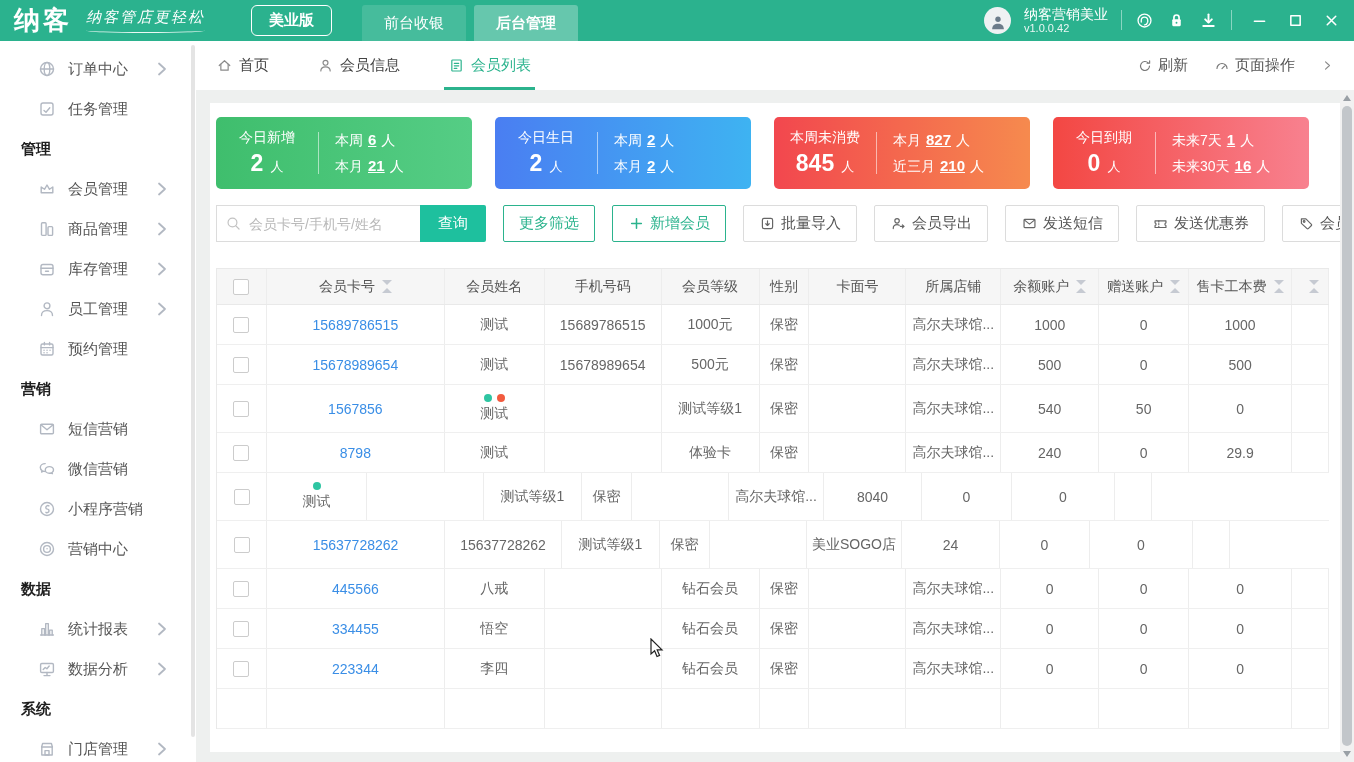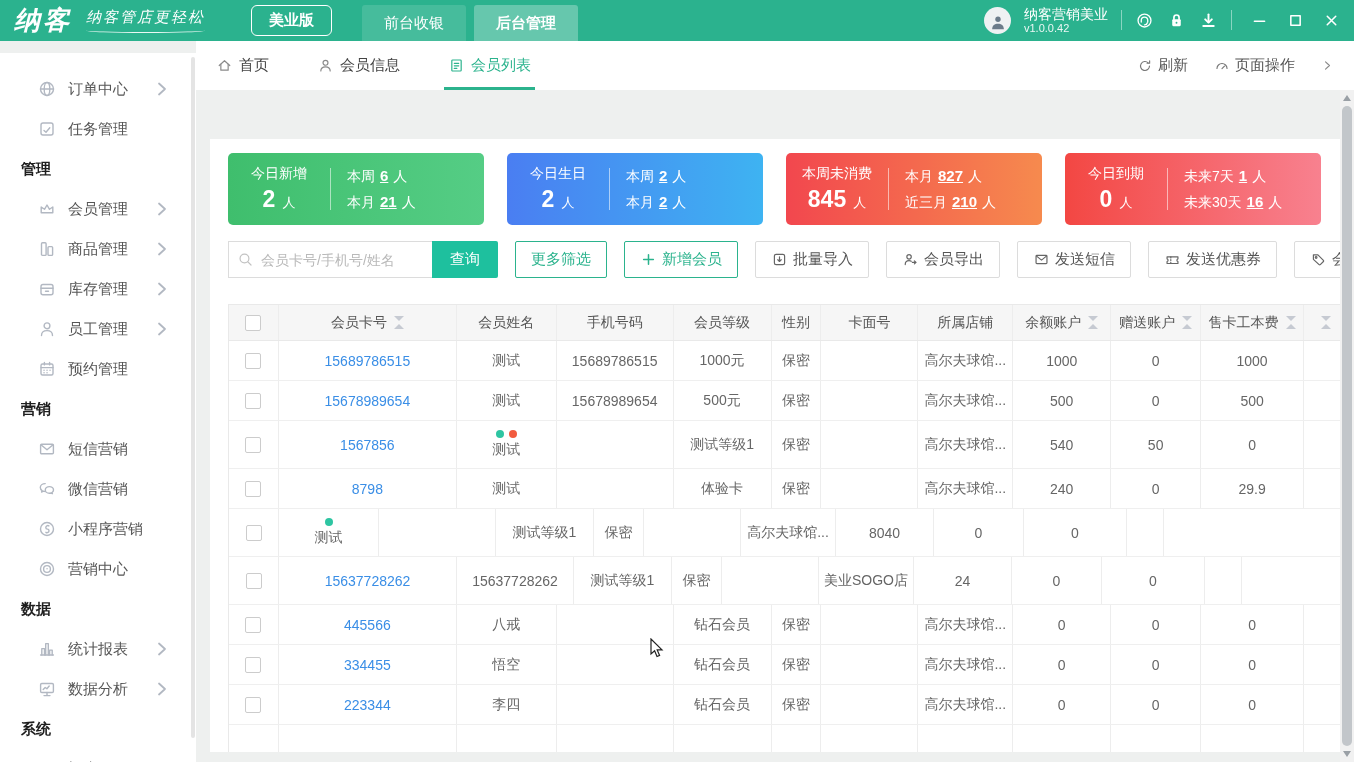--- a/index.html
+++ b/index.html
@@ -4,21 +4,21 @@
 <style>
   * { margin:0; padding:0; box-sizing:border-box; }
   html,body { width:1354px; height:762px; overflow:hidden;
     font-family:"Liberation Sans","DejaVu Sans",sans-serif; background:#eef0ef; position:relative; }
   .icon { display:inline-flex; }
   .icon svg { width:100%; height:100%; fill:none; stroke:currentColor; stroke-width:1.4;
     stroke-linecap:round; stroke-linejoin:round; }
 
   
   .titlebar { height:41px; background:#2bb28e; display:flex; align-items:center; color:#fff; position:relative; }
-  .logo { font-size:26px; font-weight:bold; margin-left:14px; letter-spacing:3px; font-style:italic; }
+  .logo { font-size:26px; font-weight:bold; margin-left:14px; letter-spacing:3px; }
   .slogan-wrap { margin-left:14px; display:flex; flex-direction:column; }
   .slogan { font-size:15px; font-style:italic; letter-spacing:2px; }
   .slogan-swoosh { height:5px; border-bottom:1.5px solid rgba(255,255,255,.9); border-radius:50%; margin-top:1px; }
   .edition-btn { margin-left:46px; border:1px solid #fff; border-radius:6px; padding:5px 17px;
     font-size:15px; font-weight:bold; cursor:pointer; }
   .top-nav { display:flex; margin-left:30px; height:41px; align-items:flex-end; }
   .top-tab { height:36px; line-height:36px; padding:0 22px; font-size:15px; margin-right:8px;
     background:rgba(255,255,255,.13); border-radius:3px 3px 0 0; cursor:pointer; }
   .top-tab.active { background:rgba(255,255,255,.28); font-weight:bold; }
   .tb-right { margin-left:auto; display:flex; align-items:center; margin-right:14px; gap:13px; }
@@ -26,21 +26,21 @@
     display:flex; align-items:center; justify-content:center; overflow:hidden; }
   .avatar .icon { width:18px; height:18px; margin-top:4px; }
   .userbox { line-height:1.2; }
   .user-name { font-size:14px; }
   .user-version { font-size:11px; opacity:.9; }
   .tb-divider { width:1px; height:20px; background:rgba(255,255,255,.45); }
   .tb-icon { width:19px; height:19px; color:#fff; cursor:pointer; }
   .win-btn { width:17px; height:17px; color:#fff; cursor:pointer; margin-left:6px; }
 
   
-  .sidebar { position:absolute; left:0; top:41px; width:196px; bottom:0; background:#fff; padding-top:16px;margin-top:12px; }
+  .sidebar { position:absolute; left:0; top:41px; width:196px; bottom:0; background:#fff; padding-top:8px; }
   .side-item { height:40px; display:flex; align-items:center; padding-left:37px; font-size:15px;
     color:#555; position:relative; cursor:pointer; }
   .side-item .icon { width:20px; height:20px; color:#b2b8c2; margin-right:11px; }
   .side-chevron { position:absolute; right:13px; width:12px; height:12px; color:#b9b9b9; }
   .side-section { height:40px; display:flex; align-items:center; padding-left:21px; font-size:15px;
     font-weight:bold; color:#1e1e1e; }
   .side-scroll { position:absolute; right:1px; top:4px; width:4px; height:96%; background:#e4e4e4; border-radius:2px; }
 
   
   .content { position:absolute; left:196px; top:41px; right:0; bottom:0; background:#eef0ef; }
@@ -50,21 +50,21 @@
   .page-tab .icon { width:17px; height:17px; color:#8a8a8a; }
   .page-tab.active { color:#2bb38d; }
   .page-tab.active .icon { color:#2bb38d; }
   .page-tab.active::after { content:""; position:absolute; left:-4px; right:-4px; bottom:0; height:3px; background:#2bb38d; }
   .strip-actions { margin-left:auto; display:flex; align-items:center; gap:26px; font-size:15px; color:#555; }
   .strip-act { display:flex; align-items:center; gap:5px; cursor:pointer; }
   .strip-act .icon { width:16px; height:16px; color:#777; }
   .strip-chevron { width:13px; height:13px; color:#888; cursor:pointer; }
 
   .panel { position:absolute; left:14px; top:62px; width:1130px; bottom:10px; background:#fff;
-    padding:14px 0 0 18px; overflow:hidden;margin-top:36px; }
+    padding:14px 0 0 6px; overflow:hidden; }
 
   
   .cards { display:flex; gap:23px; }
   .card { width:256px; height:72px; border-radius:5px; color:#fff; display:flex; align-items:center; cursor:pointer; }
   .card-left { width:102px; display:flex; flex-direction:column; align-items:center; gap:3px; }
   .card-label { font-size:14px; }
   .card-valrow { display:flex; align-items:baseline; gap:7px; }
   .card-value { font-size:23px; font-weight:bold; }
   .card-unit { font-size:13px; }
   .card-divider { width:1px; height:42px; background:rgba(255,255,255,.55); }

